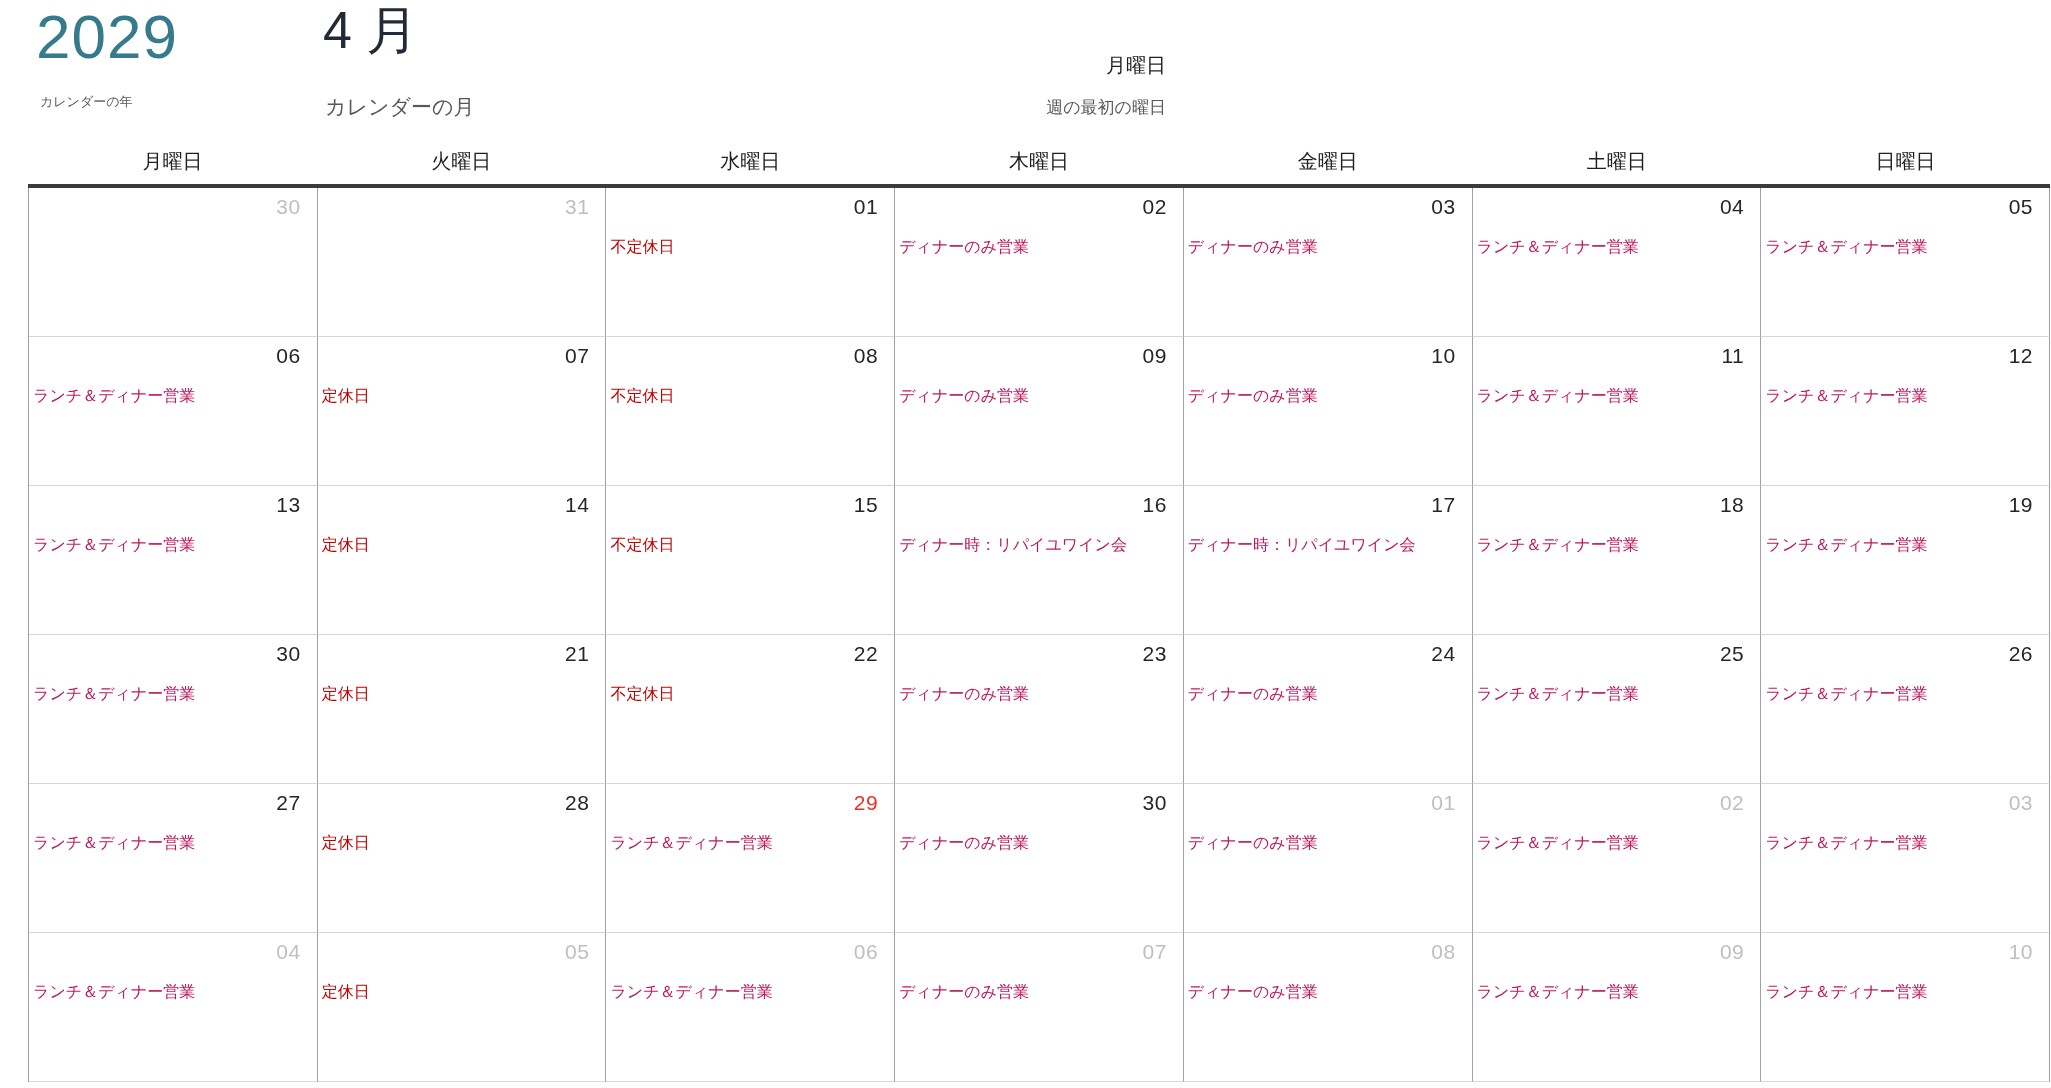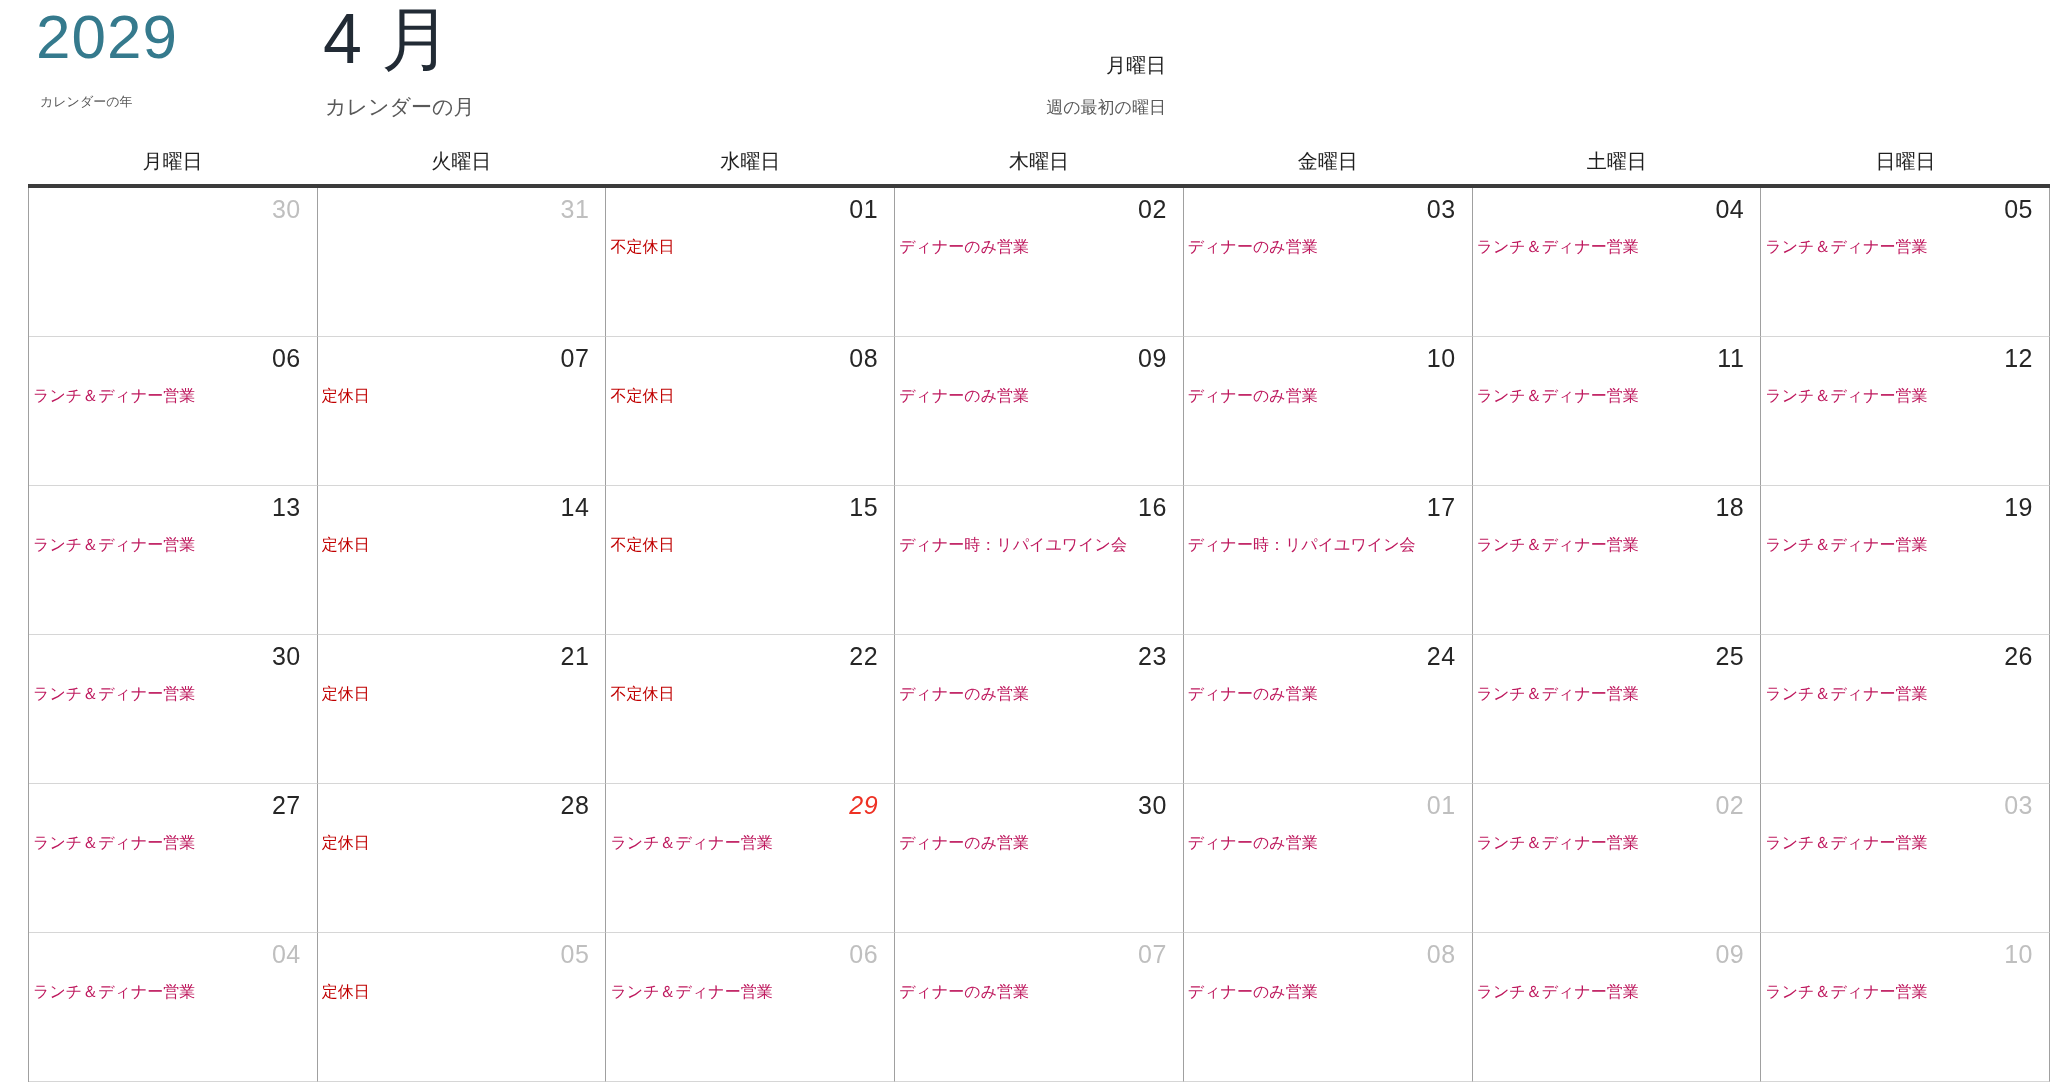--- a/index.html
+++ b/index.html
@@ -7,44 +7,44 @@
     --text-dark:#262626; --muted-date:#BFBFBF; --red-label:#C00000; --red-date:#EE3124;
     --thick-border:#3B3B3B; --grid-v:#A0A0A0; --grid-h:#D6D6D6;
   }
   html,body{margin:0;padding:0;}
   body{
     width:2051px;height:1088px;background:#FFFFFF;overflow:hidden;position:relative;
     font-family:"Liberation Sans","DejaVu Sans",sans-serif;color:var(--text-dark);
   }
   .year{position:absolute;left:36px;top:6px;font-size:62px;line-height:1;color:var(--year-teal);letter-spacing:1px;}
   .year-label{position:absolute;left:40px;top:93px;font-size:13px;color:var(--subtitle-gray);}
-  .month{position:absolute;left:323px;top:4px;font-size:70px;line-height:1;color:var(--month-dark);font-weight:500;}
+  .month{position:absolute;left:323px;top:4px;font-size:52px;line-height:1;color:var(--month-dark);font-weight:500;}
   .month-label{position:absolute;left:325px;top:93px;font-size:21px;color:var(--subtitle-gray);}
   .weekstart-block{position:absolute;left:900px;top:52px;width:266px;text-align:right;}
   .weekstart{font-size:20px;color:#1F1F1F;}
   .weekstart-label{margin-top:17px;font-size:17px;color:var(--subtitle-gray);}
   .calendar{position:absolute;left:28px;top:143px;width:2022px;}
   .weekday-row{
     display:grid;grid-template-columns:repeat(7,1fr);height:45px;align-items:end;
     border-bottom:4px solid var(--thick-border);box-sizing:border-box;padding-bottom:9px;
   }
   .weekday{text-align:center;font-size:20px;color:#1F1F1F;}
   .grid{
     display:grid;grid-template-columns:repeat(7,1fr);grid-auto-rows:149px;
     border-left:1px solid var(--grid-v);
   }
   .cell{
     position:relative;box-sizing:border-box;background:#FFFFFF;
     border-right:1px solid var(--grid-v);border-bottom:1px solid var(--grid-h);
   }
   .date{
-    position:absolute;top:7px;right:16px;font-size:25px;letter-spacing:0.5px;color:var(--text-dark);
+    position:absolute;top:7px;right:16px;font-size:21px;letter-spacing:0.5px;color:var(--text-dark);
   }
   .date.muted{color:var(--muted-date);}
-  .date.red{color:var(--red-date);font-style:italic;}
+  .date.red{color:var(--red-date);}
   .label{
     position:absolute;top:49px;left:4px;right:4px;font-size:16px;color:#be185d;white-space:nowrap;overflow:hidden;
   }
   .label.red{color:var(--red-label);}
 </style>
 </head>
 <body>
 
 <div class="year">2029</div>
 <div class="year-label">カレンダーの年</div>

